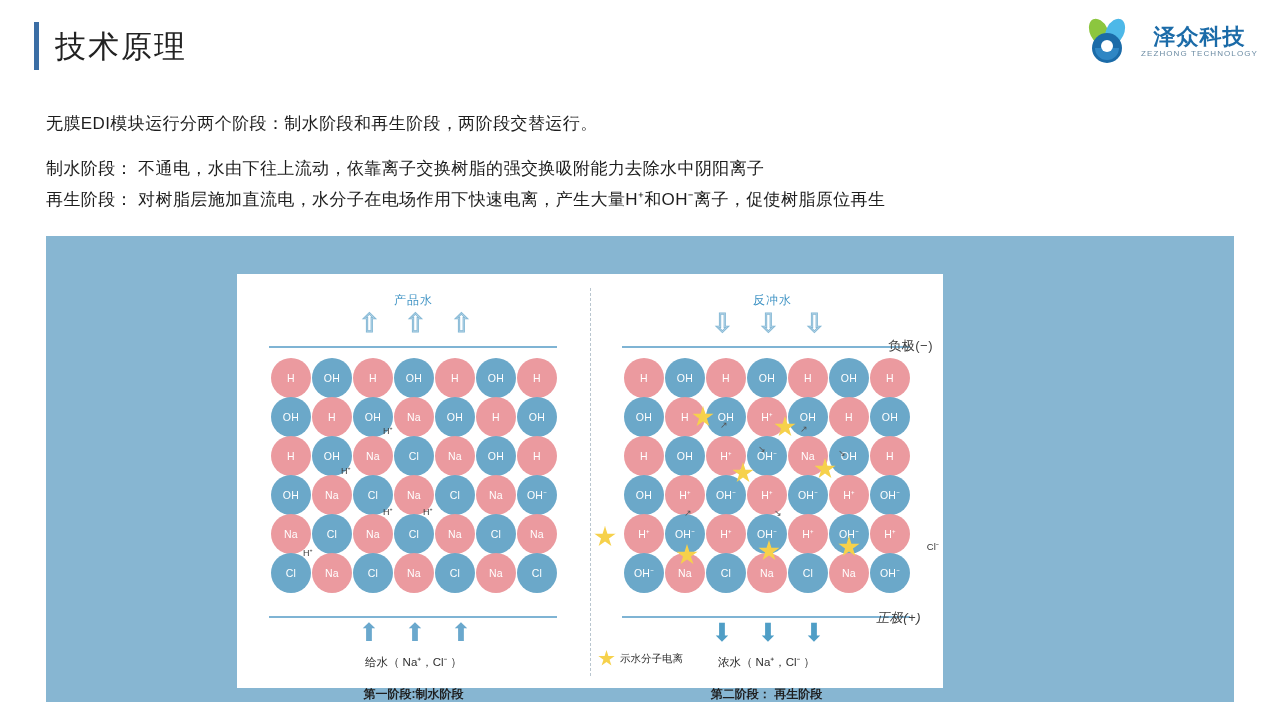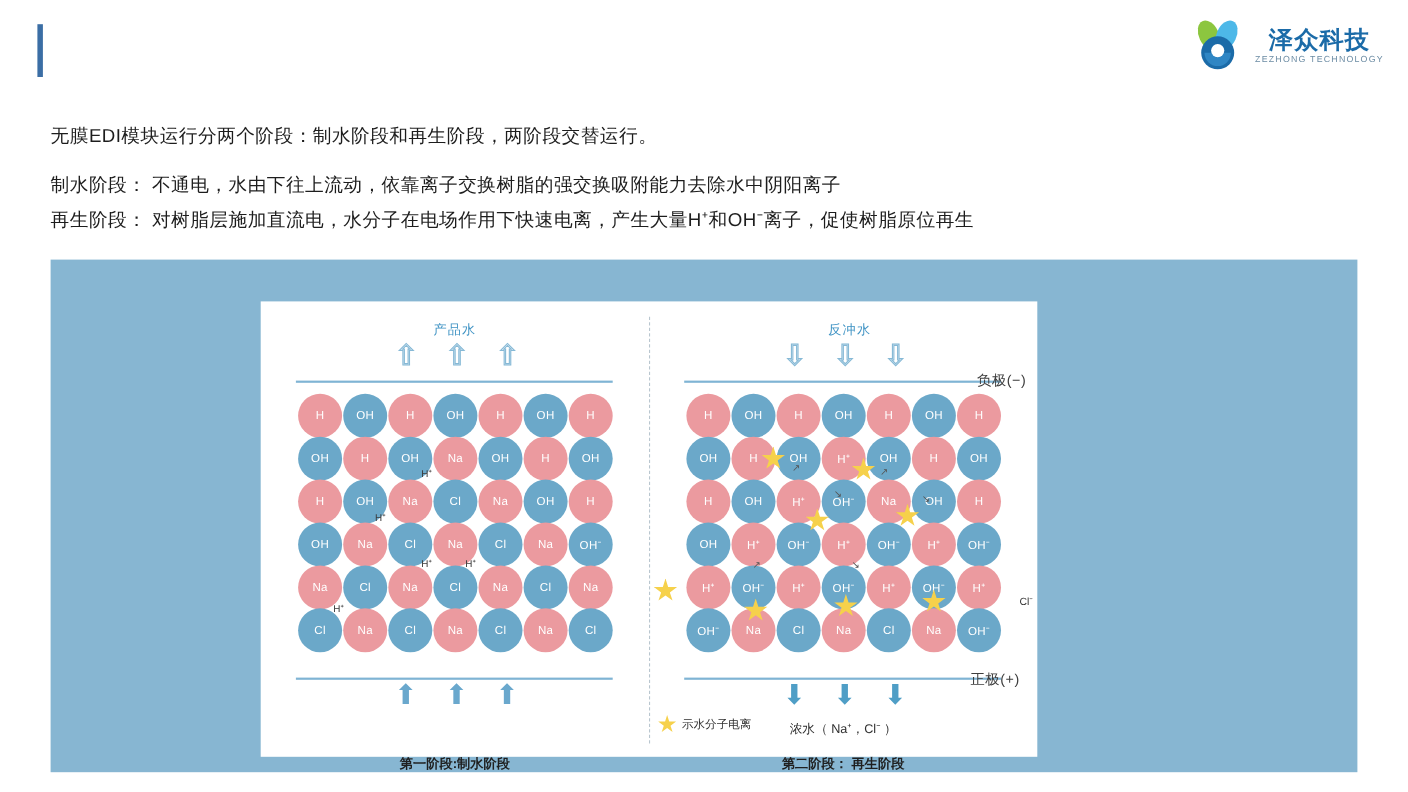--- a/index.html
+++ b/index.html
@@ -196,21 +196,21 @@
   .hline.bottom { top: 342px; }
 
   
   .electrode {
     position: absolute;
     font-size: 13px;
     color: #3d3d3d;
     letter-spacing: .5px;
   }
   .electrode.neg { right: 10px; top: 63px; }
-  .electrode.pos { right: 16px; top: 335px; }
+  .electrode.pos { right: 22px; top: 335px; font-style: italic; }
 
   
   .grid {
     position: absolute;
     top: 84px;
     left: 34px;
     width: 286px;
     height: 250px;
   }
   .ball {
@@ -293,20 +293,21 @@
     color: #333;
     right: 4px;
     top: 266px;
   }
 </style>
 </head>
 <body>
 
 <div class="title-bar">
   <div class="title-accent"></div>
+  <div class="page-title">技术原理</div>
 </div>
 
 <div class="logo">
   <div class="logo-mark">
     <svg width="52" height="52" viewBox="0 0 52 52">
       <ellipse cx="18" cy="16" rx="9" ry="14" fill="#8cc63f" transform="rotate(-25 18 16)"></ellipse>
       <ellipse cx="34" cy="16" rx="9" ry="14" fill="#4db8e8" transform="rotate(25 34 16)"></ellipse>
       <circle cx="26" cy="32" r="15" fill="#1b6ba8"></circle>
       <path d="M14 32 a12 12 0 0 0 24 0 z" fill="#2f86c4"></path>
       <circle cx="26" cy="30" r="6" fill="#ffffff"></circle>
@@ -393,20 +394,21 @@
         <div class="free-ion" style="left:32px;top:188px">H⁺</div>
       </div>
 
       <div class="hline bottom"></div>
       <div class="arrow-row bottom">
         <span class="arrow ar-up-solid"></span>
         <span class="arrow ar-up-solid"></span>
         <span class="arrow ar-up-solid"></span>
       </div>
 
+      <div class="feed-caption">给水（ Na⁺，Cl⁻ ）</div>
       <div class="stage-caption">第一阶段:制水阶段</div>
     </div>
 
     <div class="stage stage-right">
       <div class="stage-heading">反冲水</div>
 
       <div class="arrow-row top">
         <span class="arrow ar-down-hollow"></span>
         <span class="arrow ar-down-hollow"></span>
         <span class="arrow ar-down-hollow"></span>

